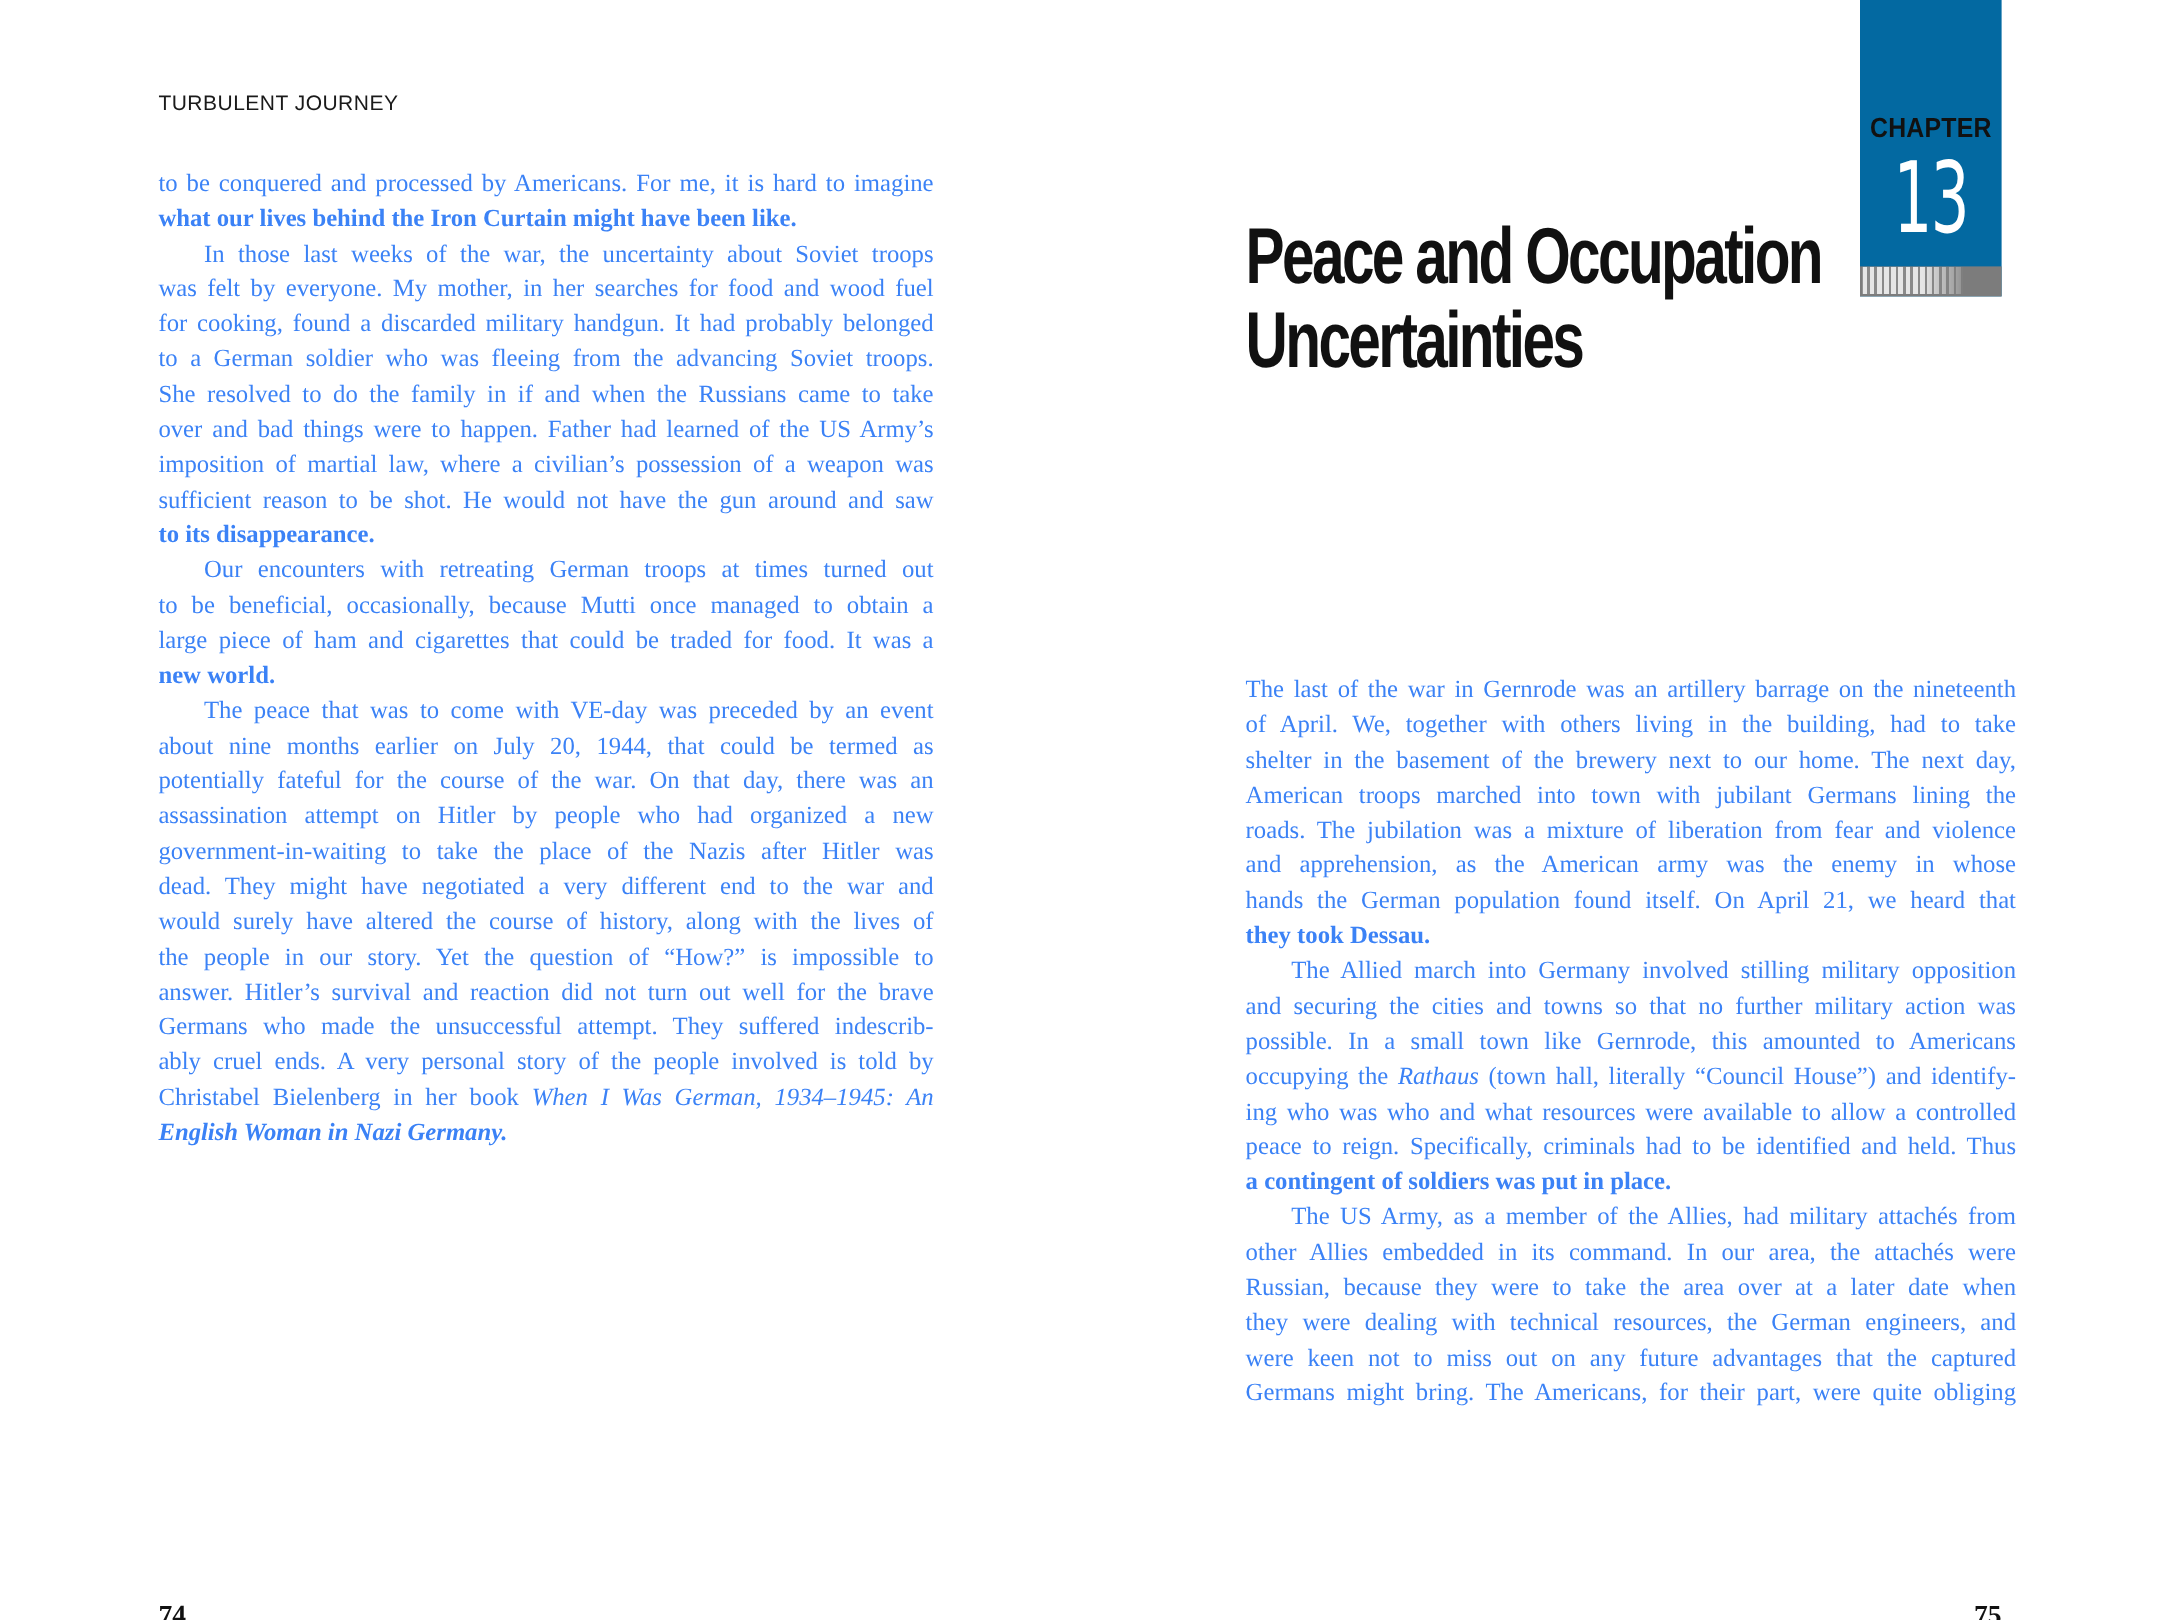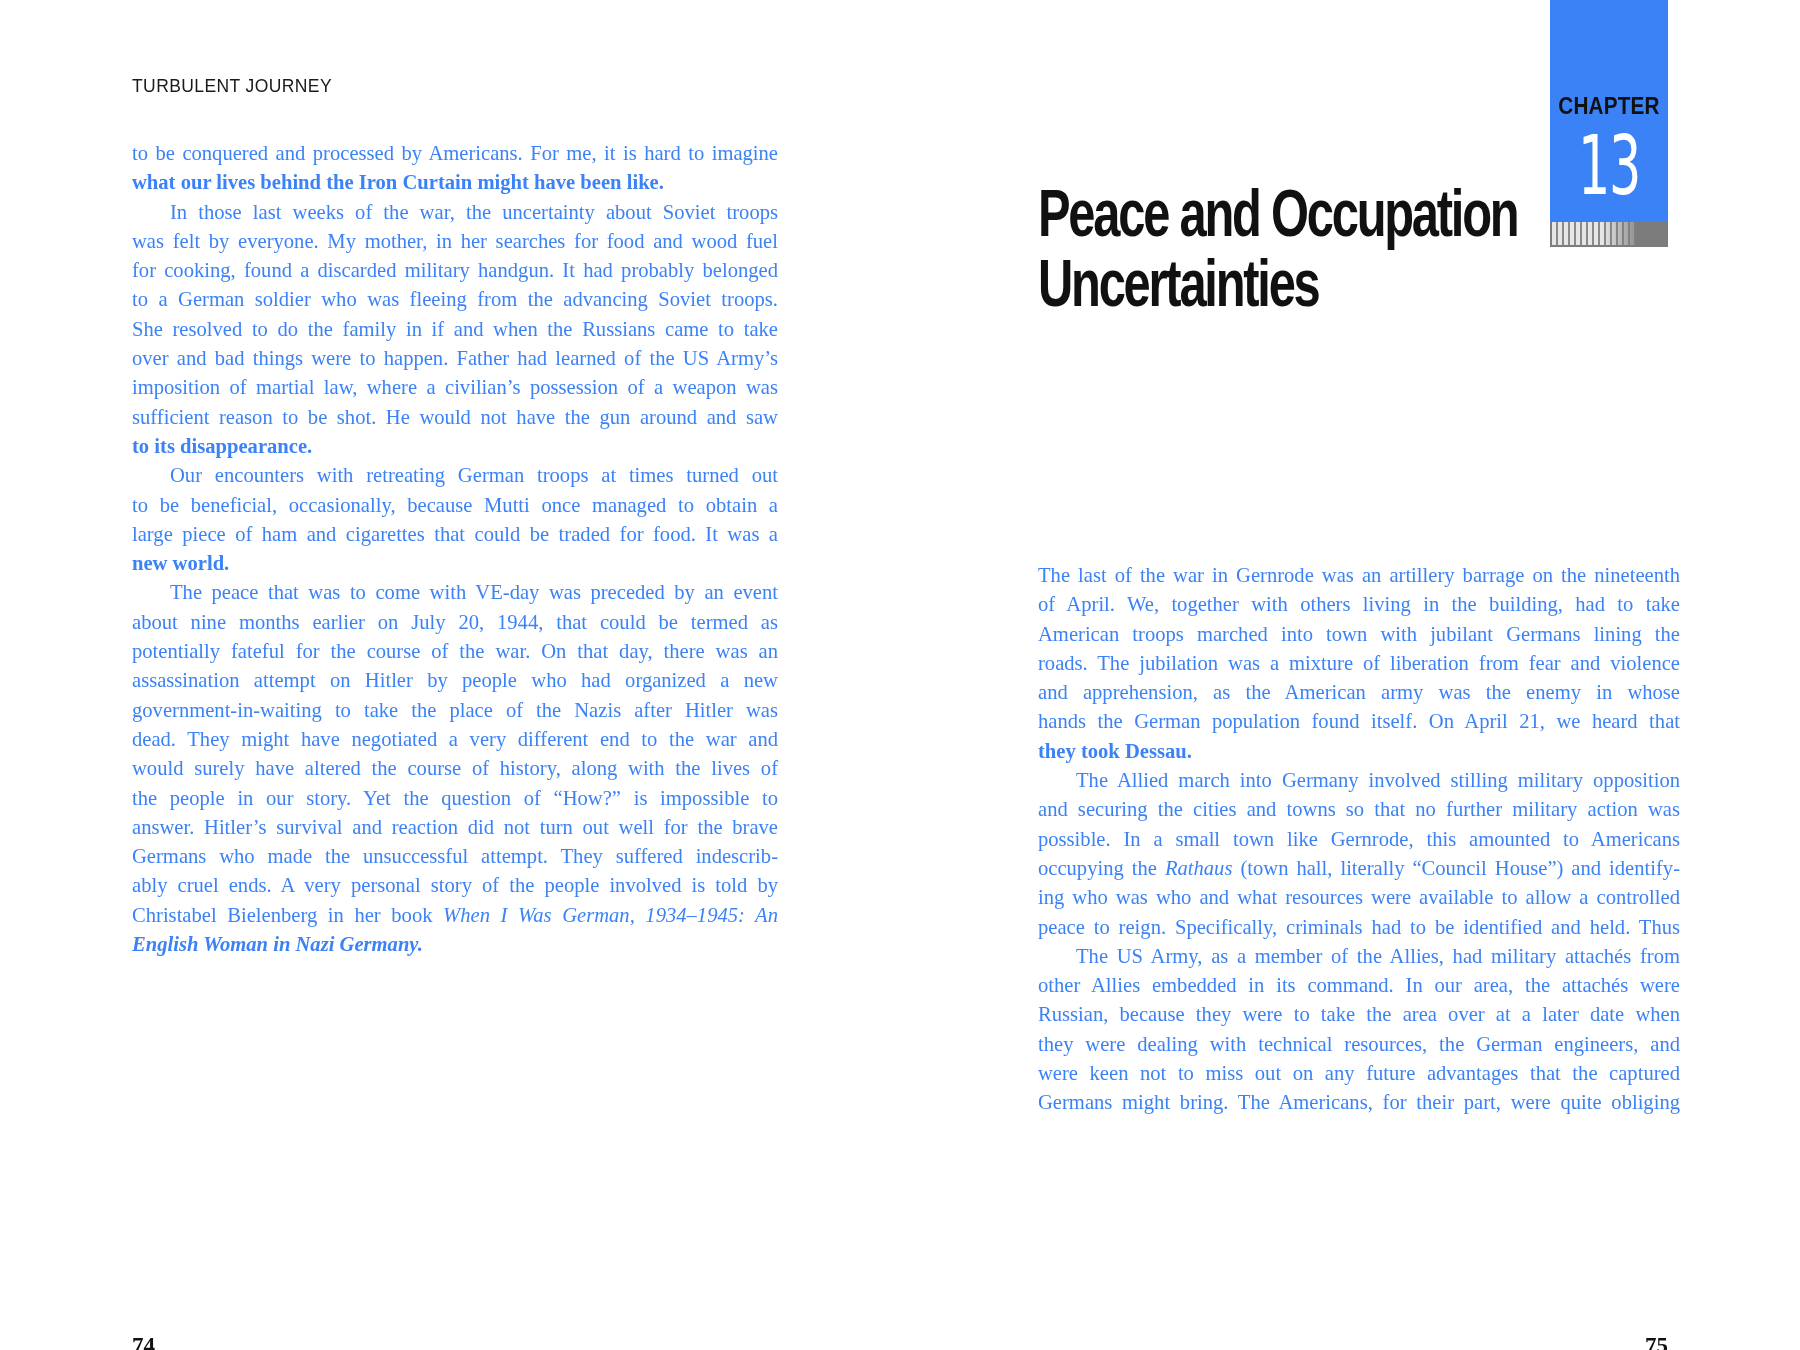--- a/index.html
+++ b/index.html
@@ -88,21 +88,21 @@
   .chapter-title span {
     display: block;
   }
 
   .chapter-tab {
     position: absolute;
     left: 650px;
     top: 0;
     width: 118px;
     height: 247px;
-    background: #3b82f6;
+    background: #0369a1;
   }
   .chapter-label {
     position: absolute;
     left: 0;
     top: 93px;
     width: 118px;
     text-align: center;
     font-family: "Liberation Sans", sans-serif;
     font-weight: bold;
     font-size: 23px;
@@ -224,34 +224,36 @@
   <h1 class="chapter-title" style="margin:0;">
     <span>Peace and Occupation</span>
     <span>Uncertainties</span>
   </h1>
 
   <div class="body-text right-body">
 
     <div>
       <span class="line">The last of the war in Gernrode was an artillery barrage on the nineteenth</span>
       <span class="line">of April. We, together with others living in the building, had to take</span>
+      <span class="line">shelter in the basement of the brewery next to our home. The next day,</span>
       <span class="line">American troops marched into town with jubilant Germans lining the</span>
       <span class="line">roads. The jubilation was a mixture of liberation from fear and violence</span>
       <span class="line">and apprehension, as the American army was the enemy in whose</span>
       <span class="line">hands the German population found itself. On April 21, we heard that</span>
       <span class="line last">they took Dessau.</span>
     </div>
 
     <div>
       <span class="line indent">The Allied march into Germany involved stilling military opposition</span>
       <span class="line">and securing the cities and towns so that no further military action was</span>
       <span class="line">possible. In a small town like Gernrode, this amounted to Americans</span>
       <span class="line"><span>occupying the </span><i>Rathaus</i><span> (town hall, literally “Council House”) and identify-</span></span>
       <span class="line">ing who was who and what resources were available to allow a controlled</span>
       <span class="line">peace to reign. Specifically, criminals had to be identified and held. Thus</span>
+      <span class="line last">a contingent of soldiers was put in place.</span>
     </div>
 
     <div>
       <span class="line indent">The US Army, as a member of the Allies, had military attachés from</span>
       <span class="line">other Allies embedded in its command. In our area, the attachés were</span>
       <span class="line">Russian, because they were to take the area over at a later date when</span>
       <span class="line">they were dealing with technical resources, the German engineers, and</span>
       <span class="line">were keen not to miss out on any future advantages that the captured</span>
       <span class="line">Germans might bring. The Americans, for their part, were quite obliging</span>
     </div>

